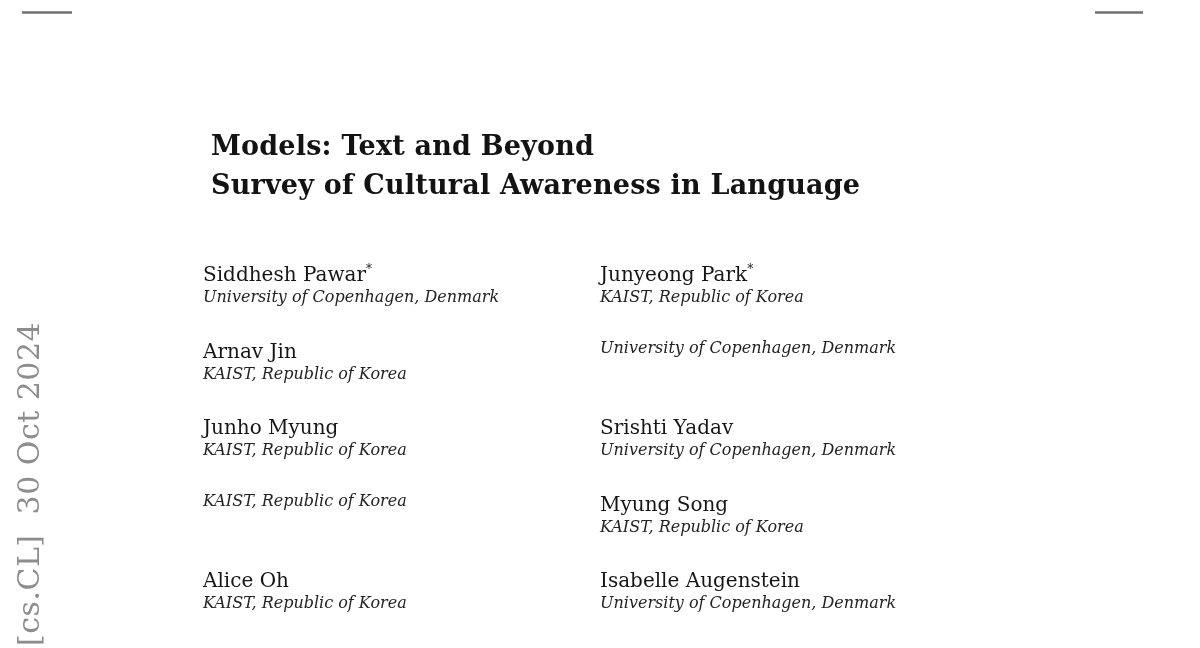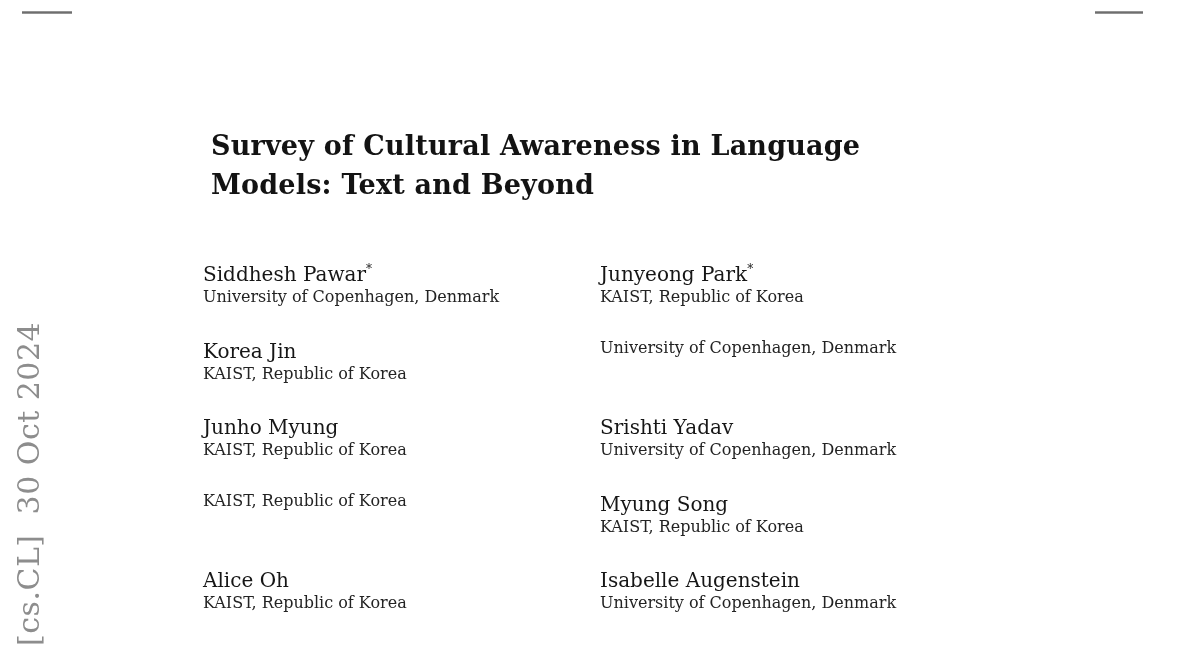--- a/index.html
+++ b/index.html
@@ -63,51 +63,52 @@
     color: #161616;
   }
   .author-name sup {
     font-size: 12px;
     line-height: 0;
   }
   .author-affiliation {
     font-size: 16px;
     line-height: 20px;
     color: #232323;
+    font-style: italic;
   }
 </style>
 </head>
 <body>
 
 <div class="page">
 
   <div class="crop-mark crop-mark-left"></div>
   <div class="crop-mark crop-mark-right"></div>
 
   <div class="arxiv-stamp">[cs.CL]  30 Oct 2024</div>
 
   <div class="paper-title">
+    <div>Models: Text and Beyond</div>
     <div>Survey of Cultural Awareness in Language</div>
-    <div>Models: Text and Beyond</div>
   </div>
 
   <div class="authors-grid">
 
     <div class="author-block">
       <div class="author-name"><span>Siddhesh Pawar</span><sup>*</sup></div>
       <div class="author-affiliation">University of Copenhagen, Denmark</div>
     </div>
 
     <div class="author-block">
       <div class="author-name"><span>Junyeong Park</span><sup>*</sup></div>
       <div class="author-affiliation">KAIST, Republic of Korea</div>
     </div>
 
     <div class="author-block">
-      <div class="author-name"><span>Korea Jin</span><sup></sup></div>
+      <div class="author-name"><span>Arnav Jin</span><sup></sup></div>
       <div class="author-affiliation">KAIST, Republic of Korea</div>
     </div>
 
     <div class="author-block">
       <div class="author-affiliation">University of Copenhagen, Denmark</div>
     </div>
 
     <div class="author-block">
       <div class="author-name"><span>Junho Myung</span><sup></sup></div>
       <div class="author-affiliation">KAIST, Republic of Korea</div>

